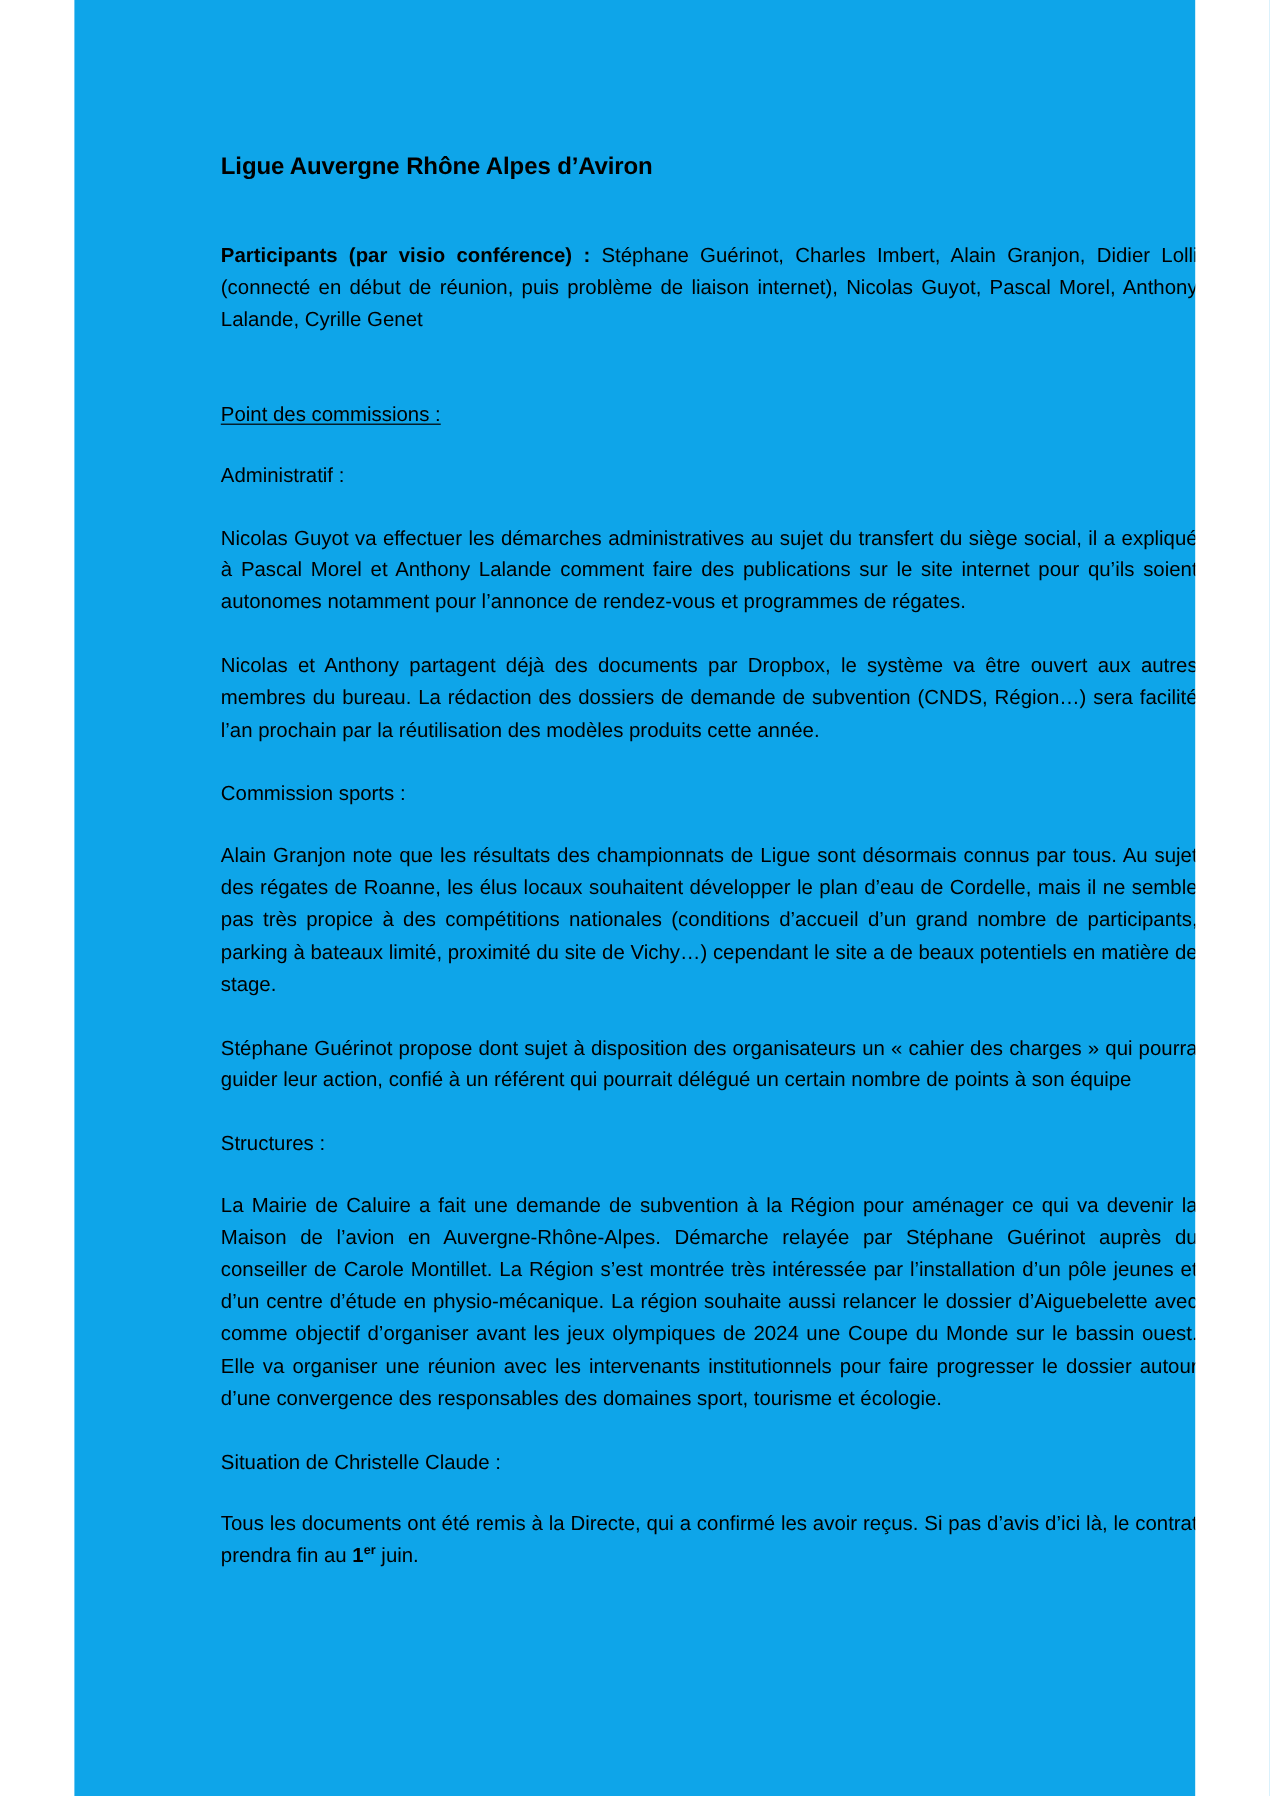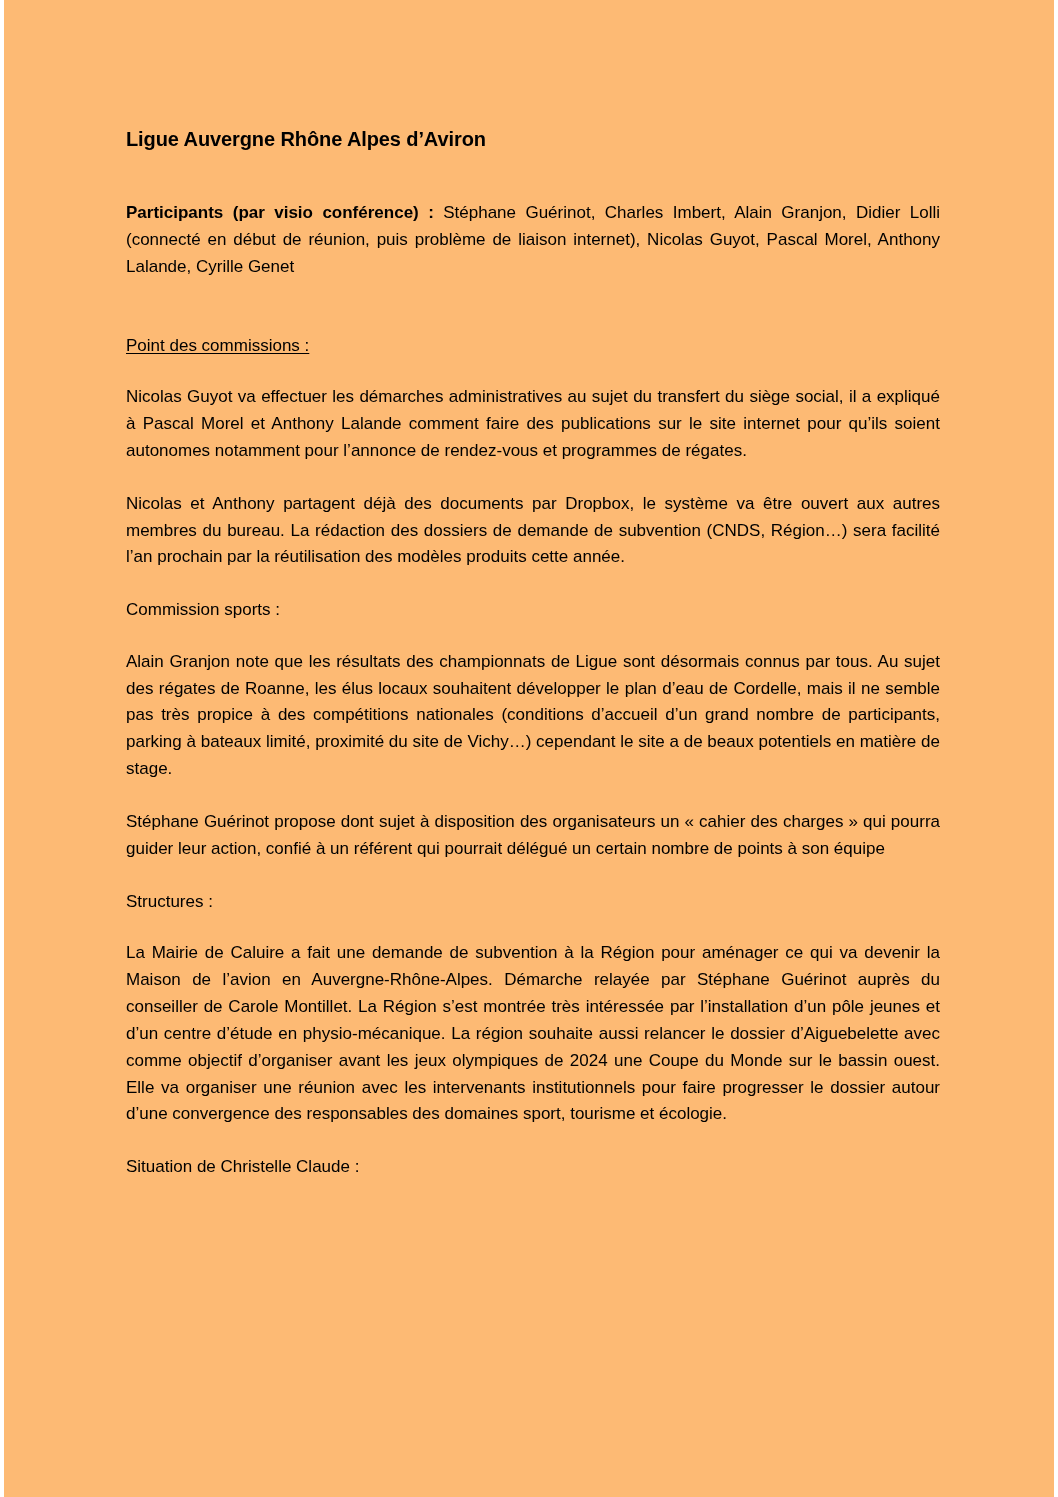--- a/index.html
+++ b/index.html
@@ -2,23 +2,23 @@
 <html><head>
 <meta charset="utf-8">
 <style>
   html, body {
     margin: 0;
     padding: 0;
     background: #ffffff;
   }
   .page {
     position: relative;
-    width: 1050px;
+    width: 934px;
     height: 1497px;
-    background: #fdba74;
+    background: #0ea5e9;
     margin: 0 auto;
     overflow: hidden;
     font-family: "Liberation Sans", sans-serif;
     color: #000000;
     -webkit-font-smoothing: none;
   }
   .content {
     position: absolute;
     left: 122px;
     top: 0;
@@ -83,32 +83,34 @@
 <div class="page">
   <div class="content">
 
     <h1 class="doc-title">Ligue Auvergne Rhône Alpes d’Aviron</h1>
 
 
     <p class="para block-gap-lg"><span class="lead-underline">Participants (par visio conférence) :</span><span> Stéphane Guérinot, Charles Imbert, Alain Granjon, Didier Lolli (connecté en début de réunion, puis problème de liaison internet), Nicolas Guyot, Pascal Morel, Anthony Lalande, Cyrille Genet</span></p>
 
     <p class="heading heading-underline heading-major"><span>Point des commissions :</span></p>
 
+    <p class="heading">Administratif :</p>
 
     <p class="para">Nicolas Guyot va effectuer les démarches administratives au sujet du transfert du siège social, il a expliqué à Pascal Morel et Anthony Lalande comment faire des publications sur le site internet pour qu’ils soient autonomes notamment pour l’annonce de rendez-vous et programmes de régates.</p>
 
     <p class="para">Nicolas et Anthony partagent déjà des documents par Dropbox, le système va être ouvert aux autres membres du bureau. La rédaction des dossiers de demande de subvention (CNDS, Région…) sera facilité l’an prochain par la réutilisation des modèles produits cette année.</p>
 
     <p class="heading">Commission sports :</p>
 
     <p class="para">Alain Granjon note que les résultats des championnats de Ligue sont désormais connus par tous. Au sujet des régates de Roanne, les élus locaux souhaitent développer le plan d’eau de Cordelle, mais il ne semble pas très propice à des compétitions nationales (conditions d’accueil d’un grand nombre de participants, parking à bateaux limité, proximité du site de Vichy…) cependant le site a de beaux potentiels en matière de stage.</p>
 
     <p class="para">Stéphane Guérinot propose dont sujet à disposition des organisateurs un « cahier des charges » qui pourra guider leur action, confié à un référent qui pourrait délégué un certain nombre de points à son équipe</p>
 
     <p class="heading">Structures :</p>
 
     <p class="para">La Mairie de Caluire a fait une demande de subvention à la Région pour aménager ce qui va devenir la Maison de l’avion en Auvergne-Rhône-Alpes. Démarche relayée par Stéphane Guérinot auprès du conseiller de Carole Montillet. La Région s’est montrée très intéressée par l’installation d’un pôle jeunes et d’un centre d’étude en physio-mécanique. La région souhaite aussi relancer le dossier d’Aiguebelette avec comme objectif d’organiser avant les jeux olympiques de 2024 une Coupe du Monde sur le bassin ouest. Elle va organiser une réunion avec les intervenants institutionnels pour faire progresser le dossier autour d’une convergence des responsables des domaines sport, tourisme et écologie.</p>
 
     <p class="heading">Situation de Christelle Claude :</p>
 
+    <p class="para"><span>Tous les documents ont été remis à la Directe, qui a confirmé les avoir reçus. Si pas d’avis d’ici là, le contrat prendra fin au </span><span class="sup-host">1</span><sup>er</sup><span> juin.</span></p>
 
   </div>
 </div>
 
 </body></html>

